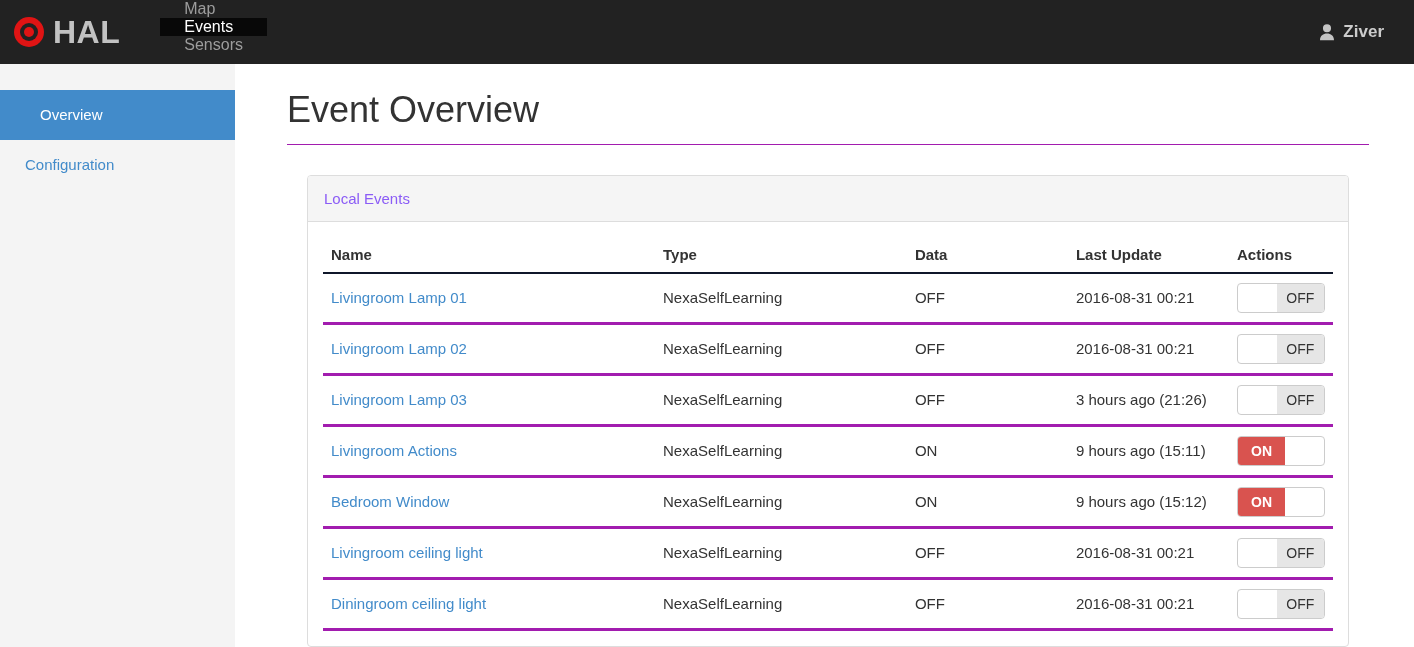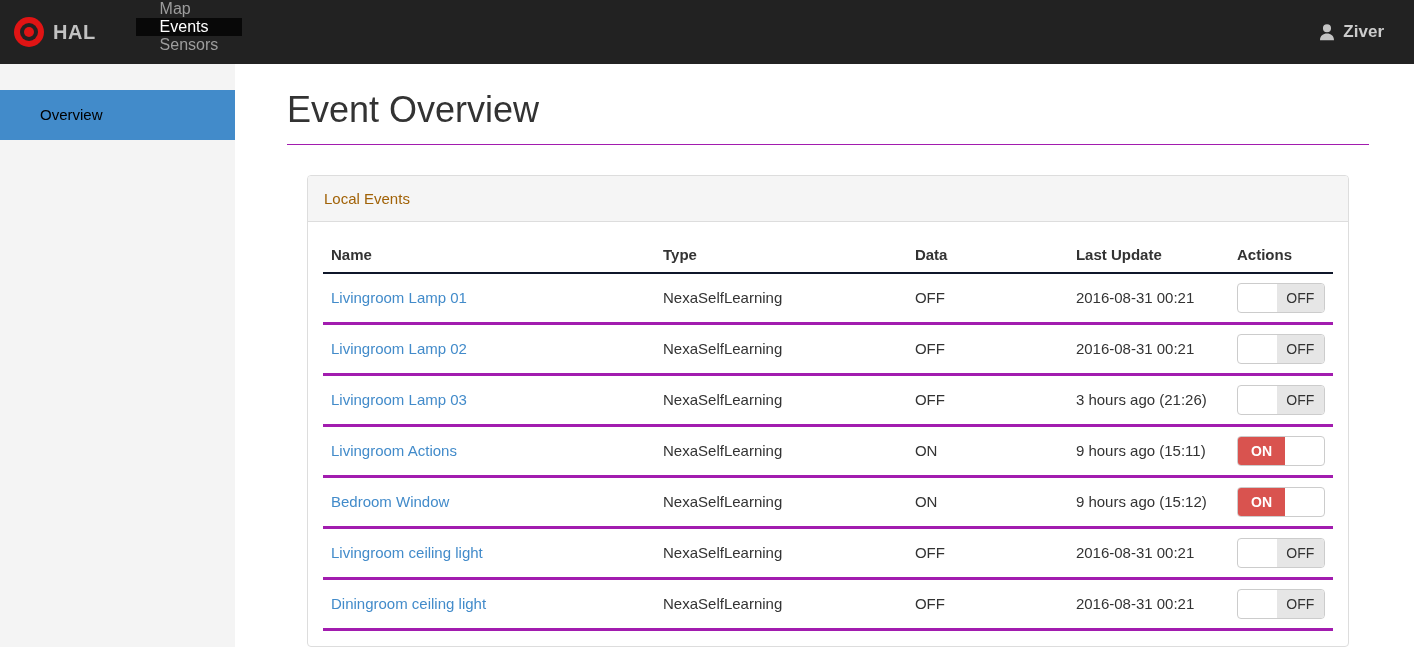--- a/index.html
+++ b/index.html
@@ -12,21 +12,21 @@
   }
 
   
   .navbar {
     height: 64px; background: #222222;
     display: flex; align-items: stretch;
   }
   .brand {
     display: flex; align-items: center; gap: 9px;
     padding: 0 22px 0 14px;
-    color: #c2c2c2; font-size: 20px; font-weight: bold;
+    color: #c2c2c2; font-size: 32px; font-weight: bold;
     letter-spacing: 0.5px;
   }
   .logo {
     width: 30px; height: 30px; border-radius: 50%;
     background: #e01414;
     display: flex; align-items: center; justify-content: center;
   }
   .logo-inner {
     width: 18px; height: 18px; border-radius: 50%;
     background: #222222;
@@ -49,21 +49,21 @@
   
   .sidebar {
     position: absolute; left: 0; top: 64px; bottom: 0; width: 235px;
     background: #f4f4f4;
   }
   .sidebar-list { list-style: none; margin-top: 26px; }
   .sidebar-item {
     height: 50px; line-height: 50px; padding-left: 25px;
     font-size: 15px; color: #428bca; cursor: pointer;
   }
-  .sidebar-item.active { background: #428bca; color: #000000; padding-left: 40px; }
+  .sidebar-item.active { background: #428bca; color: #ffffff; padding-left: 40px; }
 
   
   .content {
     position: absolute; left: 235px; top: 64px; right: 0; bottom: 0;
     background: #fff; padding: 0 45px 0 52px;
   }
   .page-header {
     margin-top: 26px; padding-bottom: 14px;
     border-bottom: 1px solid #a21caf;
   }
@@ -72,21 +72,21 @@
   }
 
   .panel {
     margin: 30px 20px 0 20px;
     border: 1px solid #dddddd; border-radius: 4px; background: #fff;
   }
   .panel-heading {
     background: #f5f5f5; padding: 14px 16px;
     border-bottom: 1px solid #dddddd;
     border-radius: 3px 3px 0 0;
-    font-size: 15px; color: #a16207;
+    font-size: 15px; color: #8b5cf6;
   }
   .panel-body { padding: 15px; }
 
   table.events { width: 100%; border-collapse: collapse; font-size: 15px; }
   table.events th {
     text-align: left; font-weight: bold; color: #333;
     padding: 9px 8px; border-bottom: 2px solid #0f172a; font-size: 15px;
   }
   table.events td {
     padding: 9px 8px; border-bottom: 3px solid #a21caf;
@@ -140,20 +140,21 @@
         <path d="M8 1a3.6 3.6 0 0 1 3.6 3.6A3.6 3.6 0 0 1 8 8.2a3.6 3.6 0 0 1-3.6-3.6A3.6 3.6 0 0 1 8 1zm-6.2 14c0-3.4 2.8-5.6 6.2-5.6s6.2 2.2 6.2 5.6v.3H1.8z" fill="#c4c4c4"></path>
       </svg>
     </span>
     <span>Ziver</span>
   </div>
 </div>
 
 <div class="sidebar">
   <ul class="sidebar-list">
     <li class="sidebar-item active">Overview</li>
+    <li class="sidebar-item">Configuration</li>
   </ul>
 </div>
 
 <div class="content">
   <div class="page-header">
     <h1>Event Overview</h1>
   </div>
 
   <div class="panel">
     <div class="panel-heading">Local Events</div>

